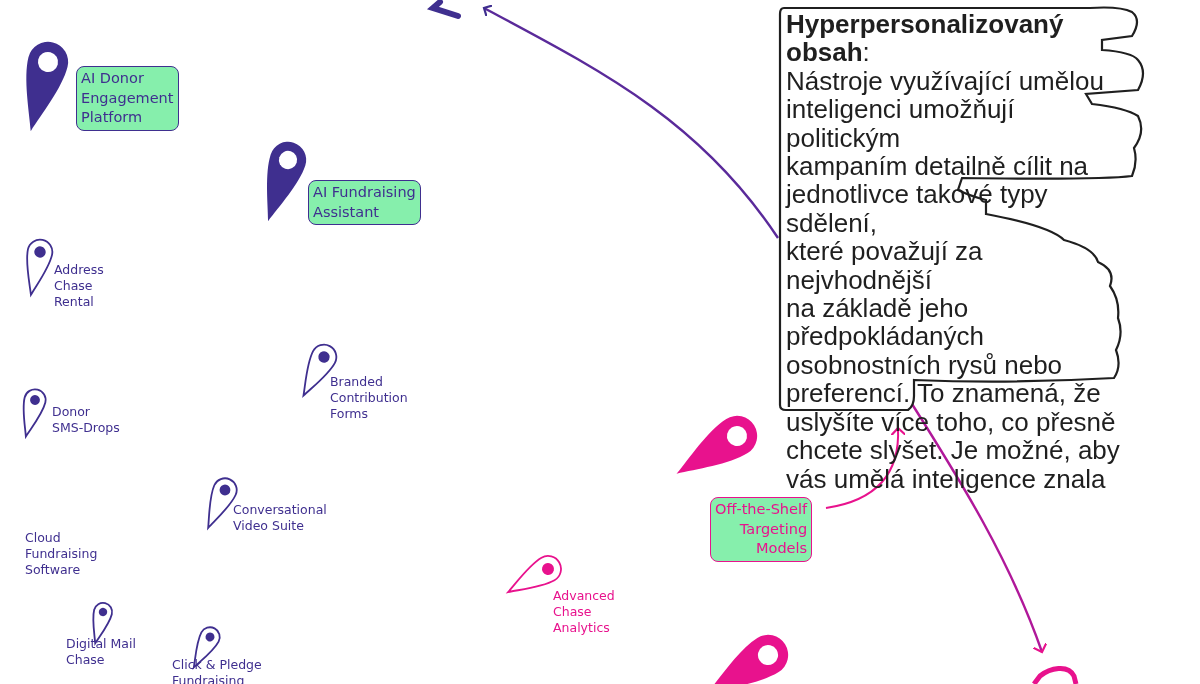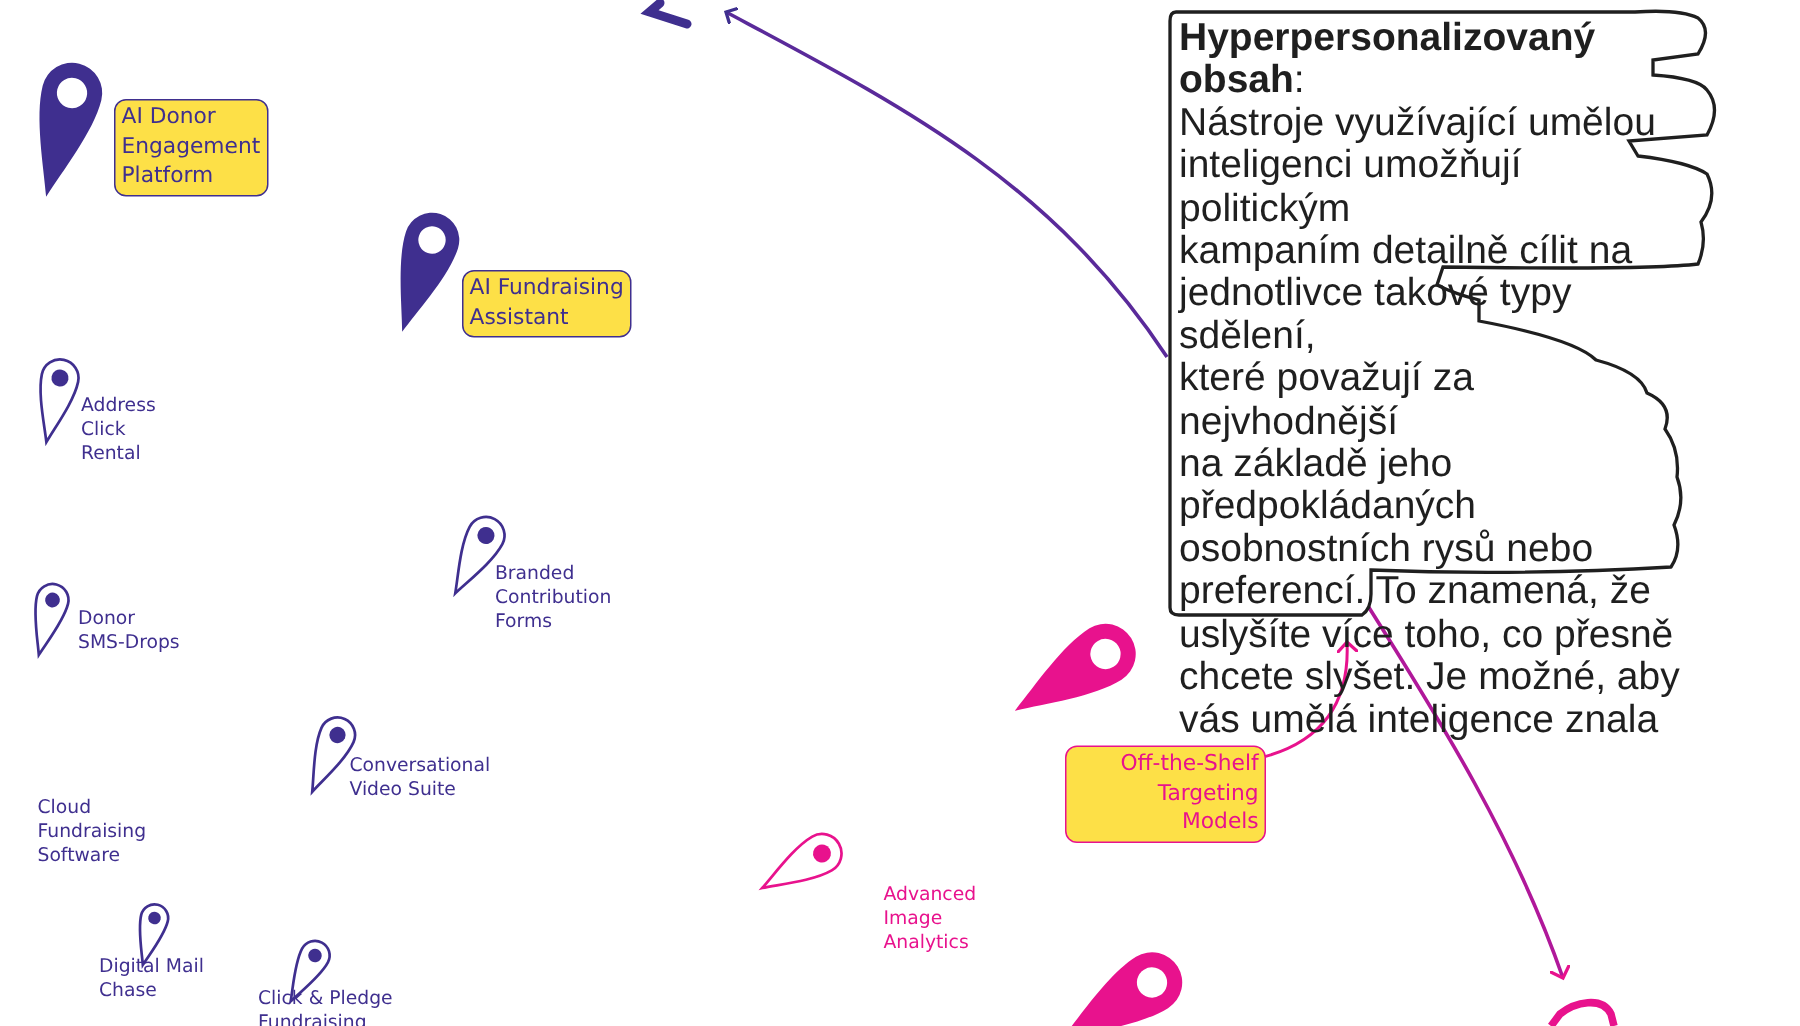--- a/index.html
+++ b/index.html
@@ -1,22 +1,22 @@
 <!DOCTYPE html>
 <html><head>
 <meta charset="utf-8">
 <style>
   html, body { margin:0; padding:0; }
   body { width:1200px; height:684px; background:#ffffff; position:relative; overflow:hidden;
          font-family:"DejaVu Sans", sans-serif; }
   #canvas { position:absolute; left:0; top:0; width:1200px; height:684px; }
   .lbl { position:absolute; color:#3f2f8f; font-size:12.5px; line-height:16px; white-space:pre; }
   .lbl.big { font-size:14.5px; line-height:19.5px; }
-  .lbl.pink { color:#e8128d;padding-left:36px; }
-  .bubble { position:absolute; border:1.6px solid #3f2f8f; border-radius:8px; padding:2px 4px; background:#fde047; }
+  .lbl.pink { color:#e8128d; }
+  .bubble { position:absolute; border:1.6px solid #3f2f8f; border-radius:8px; padding:2px 4px; background:#86efac; }
   .bubble.pink { border-color:#e8128d; }
   #callout { position:absolute; left:776px; top:6px; width:356px; height:400px;
              font-family:Liberation Sans, sans-serif; font-size:26px; line-height:28.4px; color:#1f1f1f;
              padding:4px 10px; box-sizing:border-box; }
   #callout .title { font-weight:bold; }
 </style>
 </head>
 <body>
 
 <svg id="canvas" viewBox="0 0 1200 684" xmlns="http://www.w3.org/2000/svg">
@@ -104,34 +104,34 @@
   <div>chcete slyšet. Je možné, aby</div>
   <div>vás umělá inteligence znala</div>
 </div>
 
 <div class="lbl big bubble" style="left:76px;top:66px;">AI Donor
 Engagement
 Platform</div>
 <div class="lbl big bubble" style="left:308px;top:180px;">AI Fundraising
 Assistant</div>
 <div class="lbl" style="left:54px;top:262px;">Address
-Click
+Chase
 Rental</div>
 <div class="lbl" style="left:330px;top:374px;">Branded
 Contribution
 Forms</div>
 <div class="lbl" style="left:52px;top:404px;">Donor
 SMS-Drops</div>
 <div class="lbl" style="left:233px;top:502px;">Conversational
 Video Suite</div>
 <div class="lbl" style="left:1px;top:530px;margin-left:24px;">Cloud
 Fundraising
 Software</div>
 <div class="lbl" style="left:66px;top:636px;">Digital Mail
 Chase</div>
 <div class="lbl" style="left:172px;top:657px;">Click &amp; Pledge
 Fundraising</div>
 <div class="lbl pink" style="left:553px;top:588px;">Advanced
-Image
+Chase
 Analytics</div>
 <div class="lbl big pink bubble pink" style="left:710px;top:497px;text-align:right;">Off-the-Shelf
 Targeting
 Models</div>
 
 </body></html>

